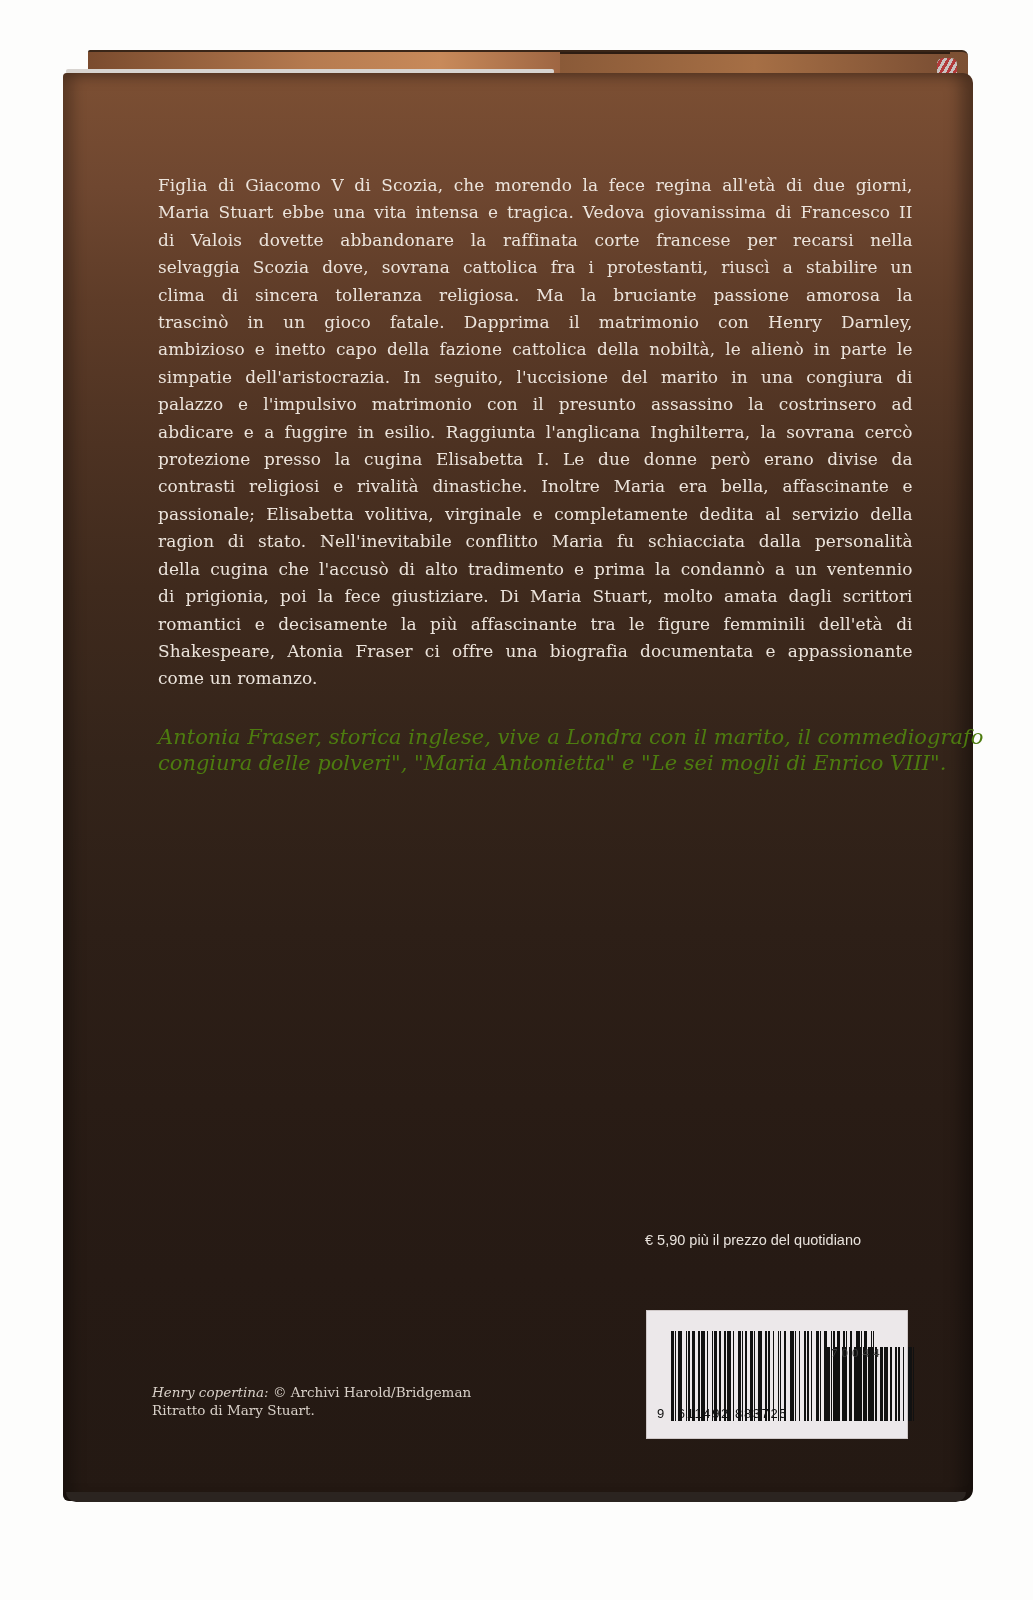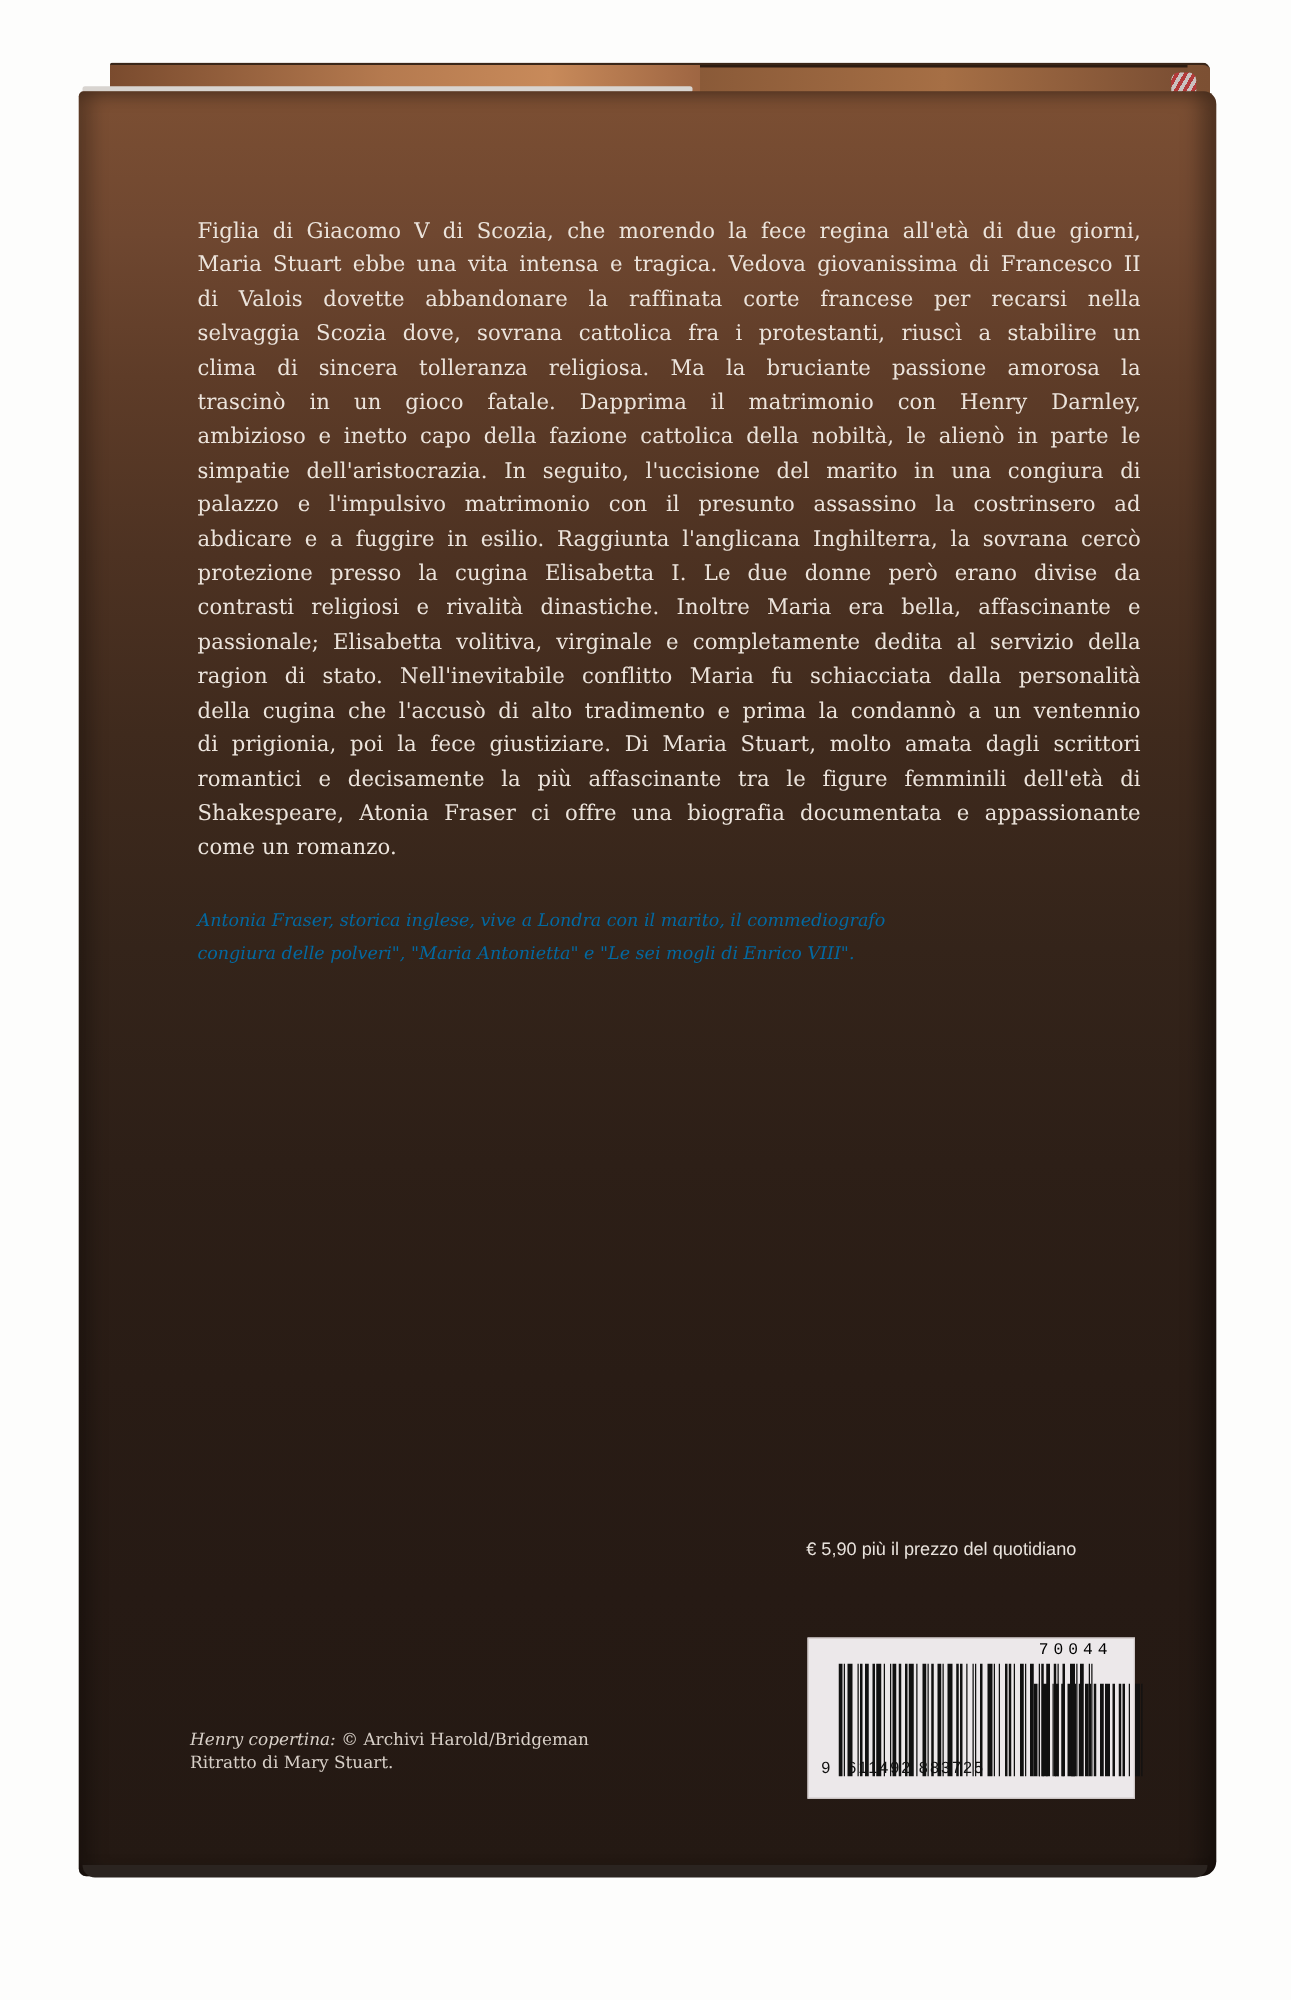--- a/index.html
+++ b/index.html
@@ -43,21 +43,21 @@
       font-family: "DejaVu Serif", "Liberation Serif", serif;
       color: #ece4dc; font-size: 17.3px; line-height: 27.4px;
       text-align: justify; letter-spacing: 0.1px;
       transform: scaleX(0.98); transform-origin: left top;
     }
     .blurb .line { display: block; text-align-last: justify; white-space: nowrap; }
     .blurb .line.last { text-align-last: left; }
     .bio {
       position: absolute; left: 158px; top: 724px; width: 770px;
       font-family: "DejaVu Serif", "Liberation Serif", serif; font-style: italic;
-      color: #0369a1; font-size: 14px; line-height: 26px;
+      color: #4d7c0f; font-size: 21px; line-height: 26px; text-align: right;
     }
     .bio .line { display: block; white-space: nowrap; }
     .credits {
       position: absolute; left: 152px; top: 1383px; width: 380px;
       font-family: "DejaVu Serif", "Liberation Serif", serif;
       color: #d8d0c8; font-size: 13.5px; line-height: 18px;
     }
     .credits .line { display: block; white-space: nowrap; }
     .credits em { font-style: italic; }
     .price {
@@ -76,23 +76,23 @@
     .main-bars { left: 24px; top: 20px; height: 90px; }
     .addon-bars { left: 180px; top: 36px; height: 74px; }
     .ean-text {
       position: absolute; left: 10px; top: 95px;
       font-family: "Liberation Sans", "DejaVu Sans", sans-serif;
       font-size: 13px; letter-spacing: 1.6px; color: #111; white-space: nowrap;
       background: transparent;
     }
     .ean-text .first { margin-right: 12px; }
     .addon-text {
-      position: absolute; left: 184px; top: 1px;
-      font-family: Liberation Mono, monospace;
-      font-size: 13px; letter-spacing: 4px; color: #000000; white-space: nowrap;
+      position: absolute; left: 184px; top: 34px;
+      font-family: Liberation Serif, serif;
+      font-size: 13px; letter-spacing: 4px; color: #404040; white-space: nowrap;
     }
   </style>
 </head>
 <body>
 
 <div class="back-flap"></div>
 <div class="flap-strip"></div>
 <div class="flap-stripes"></div>
 <div class="white-edge"></div>
 

